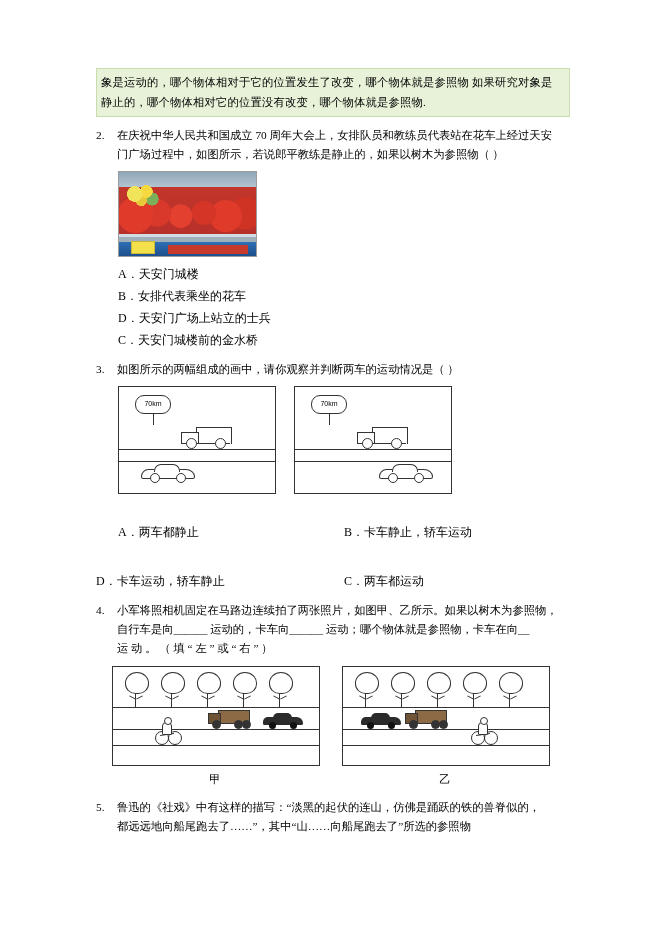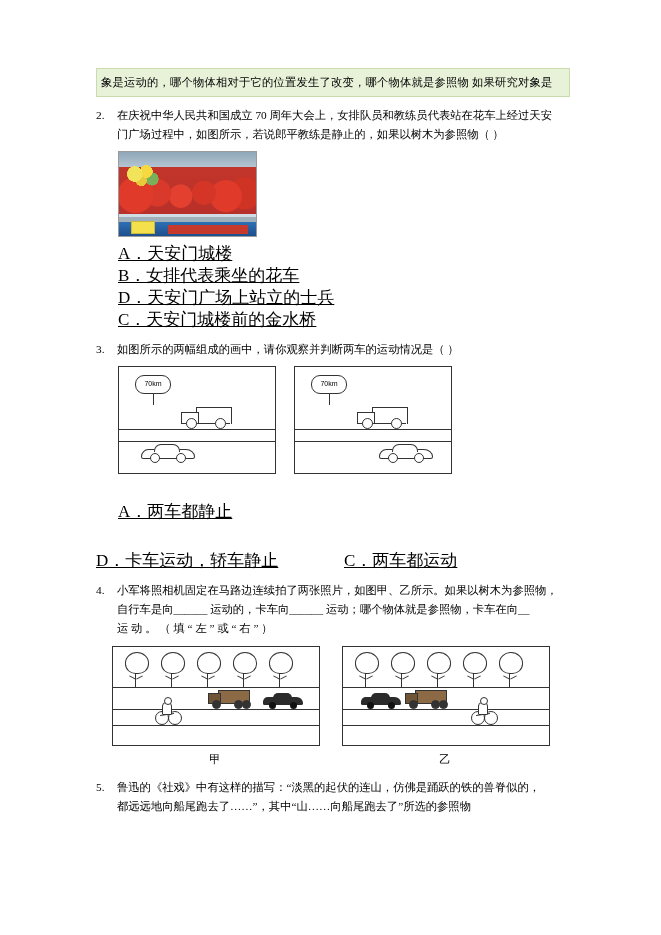--- a/index.html
+++ b/index.html
@@ -37,21 +37,21 @@
   .q { margin-top: 9px; font-size: 11.3px; line-height: 19px; }
   .q-line { display: flex; }
   .q-num {
     width: 21px; flex: 0 0 21px;
     font-family: "Liberation Serif", serif;
   }
   .q-body { flex: 1 1 auto; }
   .q-body .ln { white-space: nowrap; }
 
   
-  .opts { margin-top: 6px; font-size: 17px; line-height: 22px; text-decoration: underline; }
+  .opts { margin-top: 6px; font-size: 12px; line-height: 22px; }
   .opt-row { display: flex; margin-top: 27px; }
   .opt { width: 50%; }
   .opt-single { padding-left: 22px; }
 
   
   .photo-wrap { margin: 7px 0 2px 22px; }
   .photo {
     width: 137px; height: 84px;
     border: 1px solid #9b9b9b;
     position: relative;
@@ -210,20 +210,21 @@
   }
 </style>
 </head>
 <body>
 
 <div class="page">
   <div class="content">
 
     <div class="hl-block">
       <div>象是运动的，哪个物体相对于它的位置发生了改变，哪个物体就是参照物 如果研究对象是</div>
+      <div>静止的，哪个物体相对它的位置没有改变，哪个物体就是参照物.</div>
     </div>
 
     <div class="q">
       <div class="q-line">
         <div class="q-num">2.</div>
         <div class="q-body">
           <div class="ln">在庆祝中华人民共和国成立 70 周年大会上，女排队员和教练员代表站在花车上经过天安</div>
           <div class="ln">门广场过程中，如图所示，若说郎平教练是静止的，如果以树木为参照物（      ）</div>
         </div>
       </div>
@@ -299,20 +300,21 @@
               <div class="top"></div>
             <div class="w" style="left:9px"></div>
               <div class="w" style="left:35px"></div>
           </div>
         </div>
       </div>
 
       <div class="opts">
         <div class="opt-row">
           <div class="opt opt-single">A．两车都静止</div>
+          <div class="opt">B．卡车静止，轿车运动</div>
         </div>
         <div class="opt-row">
           <div class="opt">D．卡车运动，轿车静止</div>
           <div class="opt opt-single">C．两车都运动</div>
         </div>
       </div>
     </div>
 
     <div class="q">
       <div class="q-line">

